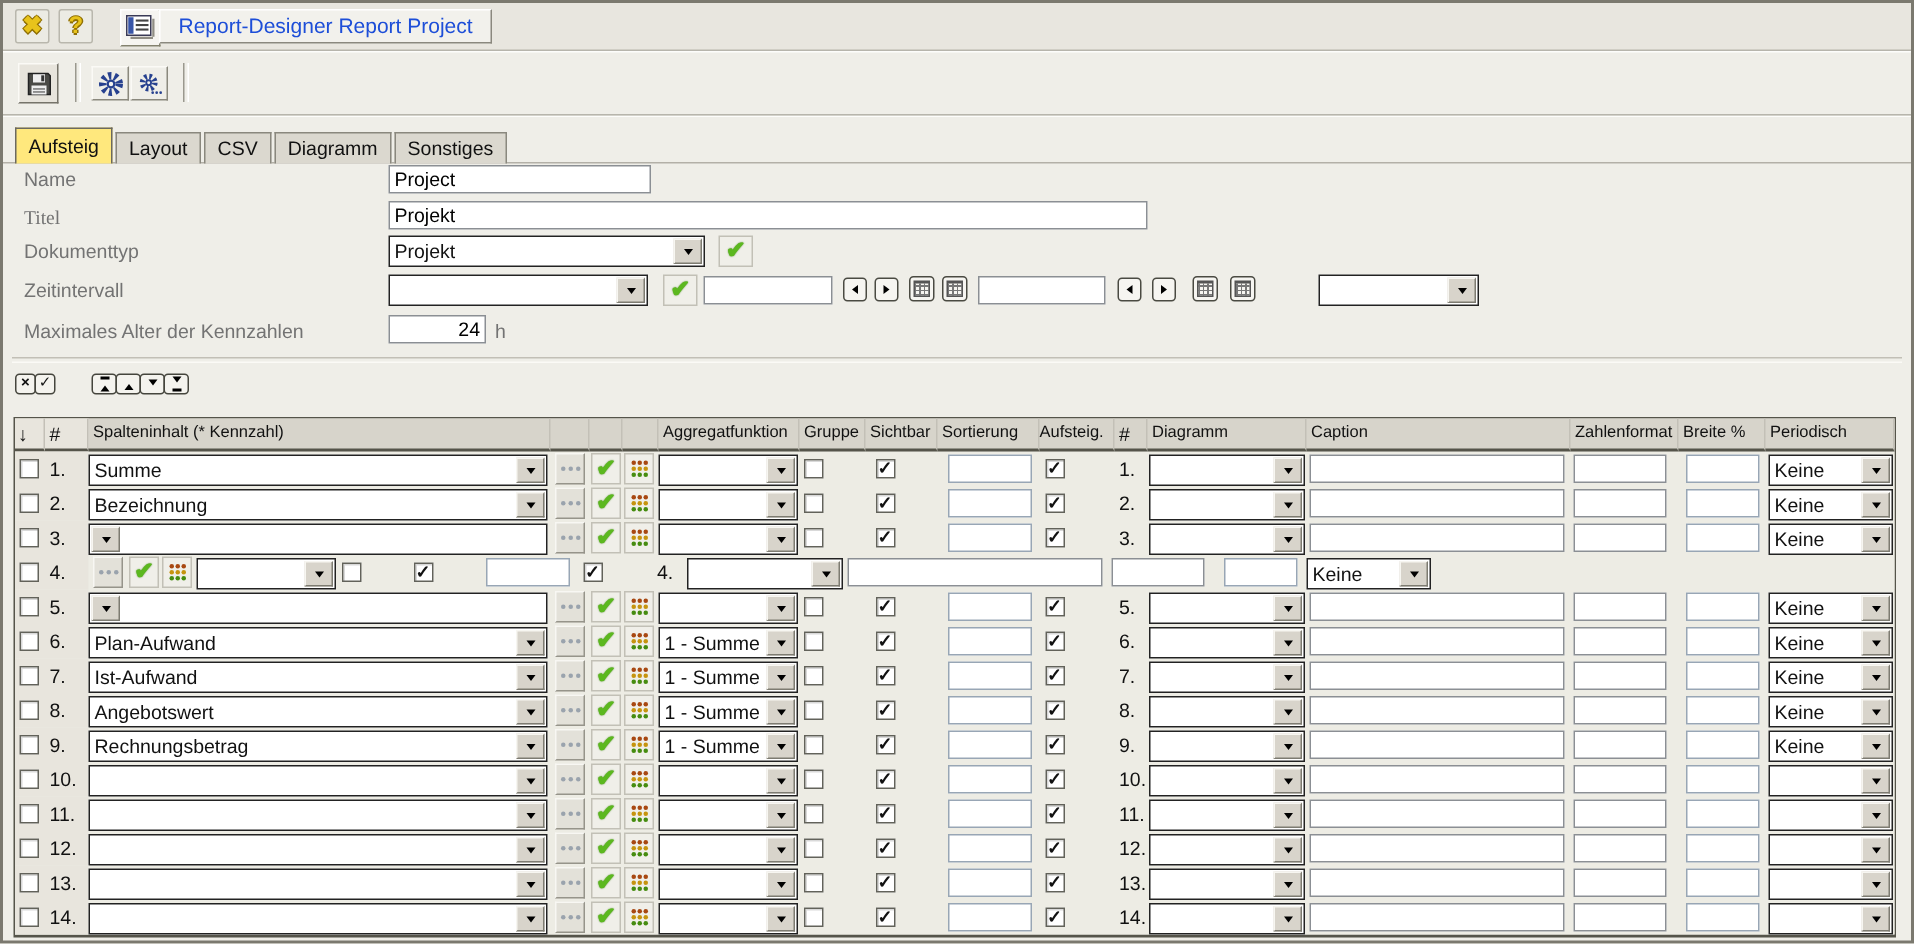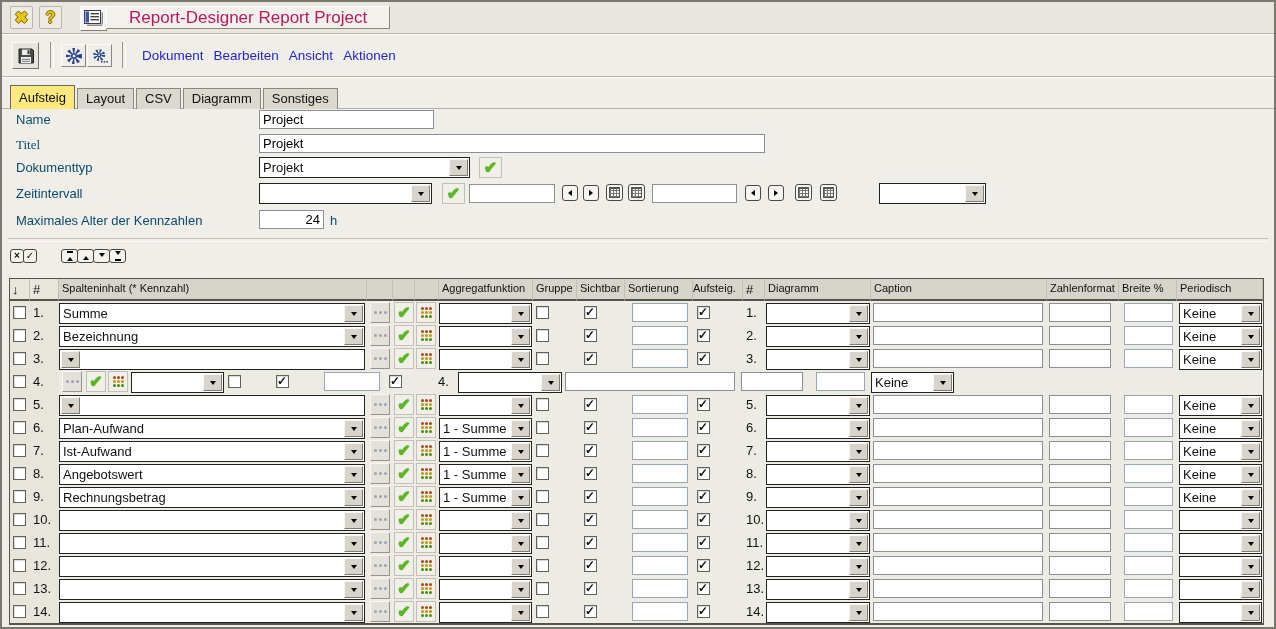--- a/index.html
+++ b/index.html
@@ -10,43 +10,43 @@
   
   .titlebar{position:absolute;left:0;top:0;right:0;height:31px;background:#e8e6df;
     border-bottom:1px solid #b7b5ac;box-shadow:0 1px 0 #fdfdfb;}
   .tb-btn{position:absolute;top:4px;width:23px;height:23px;background:#ecebe4;
     border:1px solid #b9b7ad;border-radius:2px;display:flex;align-items:center;justify-content:center;
     padding:0;cursor:default;}
   .gold{color:#e8c31b;font-weight:bold;font-size:16px;line-height:1;
     text-shadow:-1px 0 #8f6f04,1px 0 #8f6f04,0 -1px #8f6f04,0 1px #8f6f04;}
   .report-btn{position:absolute;left:78px;top:4px;width:25px;height:23px;background:#f6f5f1;
     border:1px solid;border-color:#fff #84826f #84826f #fff;display:flex;align-items:center;justify-content:center;}
-  .title-box{position:absolute;left:104px;top:4px;height:21px;line-height:21px;padding:0 22px;
-    background:#f2f1ec;border:1px solid;border-color:#fff #8a887e #8a887e #fff;font-size:17px;color:#be185d;}
+  .title-box{position:absolute;left:104px;top:4px;height:21px;line-height:21px;padding:0 12px;
+    background:#f2f1ec;border:1px solid;border-color:#fff #8a887e #8a887e #fff;font-size:14px;color:#1d4ed8;}
 
   
   .toolbar{position:absolute;left:0;top:32px;right:0;height:42px;
     border-bottom:1px solid #b7b5ac;box-shadow:0 1px 0 #fdfdfb;}
   .save-btn{position:absolute;left:10px;top:8px;width:27px;height:27px;background:#e7e4dc;
     border:1px solid;border-color:#fbfaf6 #76746a #76746a #fbfaf6;display:flex;align-items:center;justify-content:center;padding:0;}
   .vsep{position:absolute;top:8px;width:2px;height:26px;border-left:1px solid #9a988e;border-right:1px solid #fff;}
   .burst-btn{position:absolute;top:10px;width:25px;height:23px;background:#efeee8;
     border:1px solid;border-color:#fbfaf6 #8a887d #8a887d #fbfaf6;display:flex;align-items:center;justify-content:center;padding:0;}
   .menus{position:absolute;left:140px;top:0;height:42px;display:flex;align-items:center;gap:10px;}
   .menu-item{color:#2525cf;font-size:13.5px;cursor:default;}
 
   
   .tabline{position:absolute;left:0;top:106px;right:0;height:1px;background:#b3b0a7;z-index:1;}
   .tabs{position:absolute;left:8px;top:84px;height:23px;display:flex;align-items:flex-end;z-index:2;}
   .tab{height:20px;line-height:20px;padding:0 8px;background:#dbd8cf;border:1px solid #8a887e;
     border-bottom:none;margin-right:2px;font-size:13px;color:#111;}
   .tab.active{height:23px;line-height:23px;background:#ffe87d;border-color:#6b6960;}
 
   
-  .flabel{position:absolute;left:14px;font-size:13px;color:#0c4a6e;white-space:nowrap;}
+  .flabel{position:absolute;left:14px;font-size:13px;color:#737373;white-space:nowrap;}
   .ti{position:absolute;box-sizing:border-box;background:#fff;border:1px solid #8b8f94;
     font-size:13px;padding:0 3px;height:19px;}
   .dd{box-sizing:border-box;background:#fff;border:1px solid #222;display:flex;align-items:stretch;height:21px;}
   .dd-abs{position:absolute;}
   .dd-txt{flex:1;font-size:13px;line-height:19px;padding:0 3px;white-space:nowrap;overflow:hidden;color:#111;}
   .dd-btn{width:17px;margin:1px;background:#d8d4cb;border:1px solid;border-color:#f7f6f1 #7d7b71 #7d7b71 #f7f6f1;
     display:flex;align-items:center;justify-content:center;}
   .tri-down{width:0;height:0;border:3.5px solid transparent;border-top:4.5px solid #000;margin-top:4px;}
   .ok-btn{position:absolute;box-sizing:border-box;width:23px;height:21px;background:#f0efe9;
     border:1px solid #c2c0b6;display:flex;align-items:center;justify-content:center;padding:0;}
@@ -159,26 +159,20 @@
     <button class="burst-btn" style="left:85px;">
       <svg width="16" height="16" viewBox="0 0 18 18">
         <circle cx="8" cy="8" r="4.6" fill="none" stroke="#27418f" stroke-width="4.2" stroke-dasharray="1.8 1.8"></circle>
         <circle cx="8" cy="8" r="1.8" fill="#f4f3ee" stroke="#27418f" stroke-width="1.4"></circle>
         <circle cx="11" cy="15.5" r="1" fill="#27418f"></circle>
           <circle cx="14" cy="15.5" r="1" fill="#27418f"></circle>
           <circle cx="17" cy="15.5" r="1" fill="#27418f"></circle>
       </svg>
     </button>
     <span class="vsep" style="left:120px;"></span>
-    <div class="menus">
-      <span class="menu-item">Dokument</span>
-      <span class="menu-item">Bearbeiten</span>
-      <span class="menu-item">Ansicht</span>
-      <span class="menu-item">Aktionen</span>
-    </div>
   </div>
 
   <div class="tabline"></div>
   <div class="tabs">
     <div class="tab active">Aufsteig</div>
     <div class="tab">Layout</div>
     <div class="tab">CSV</div>
     <div class="tab">Diagramm</div>
     <div class="tab">Sonstiges</div>
   </div>

